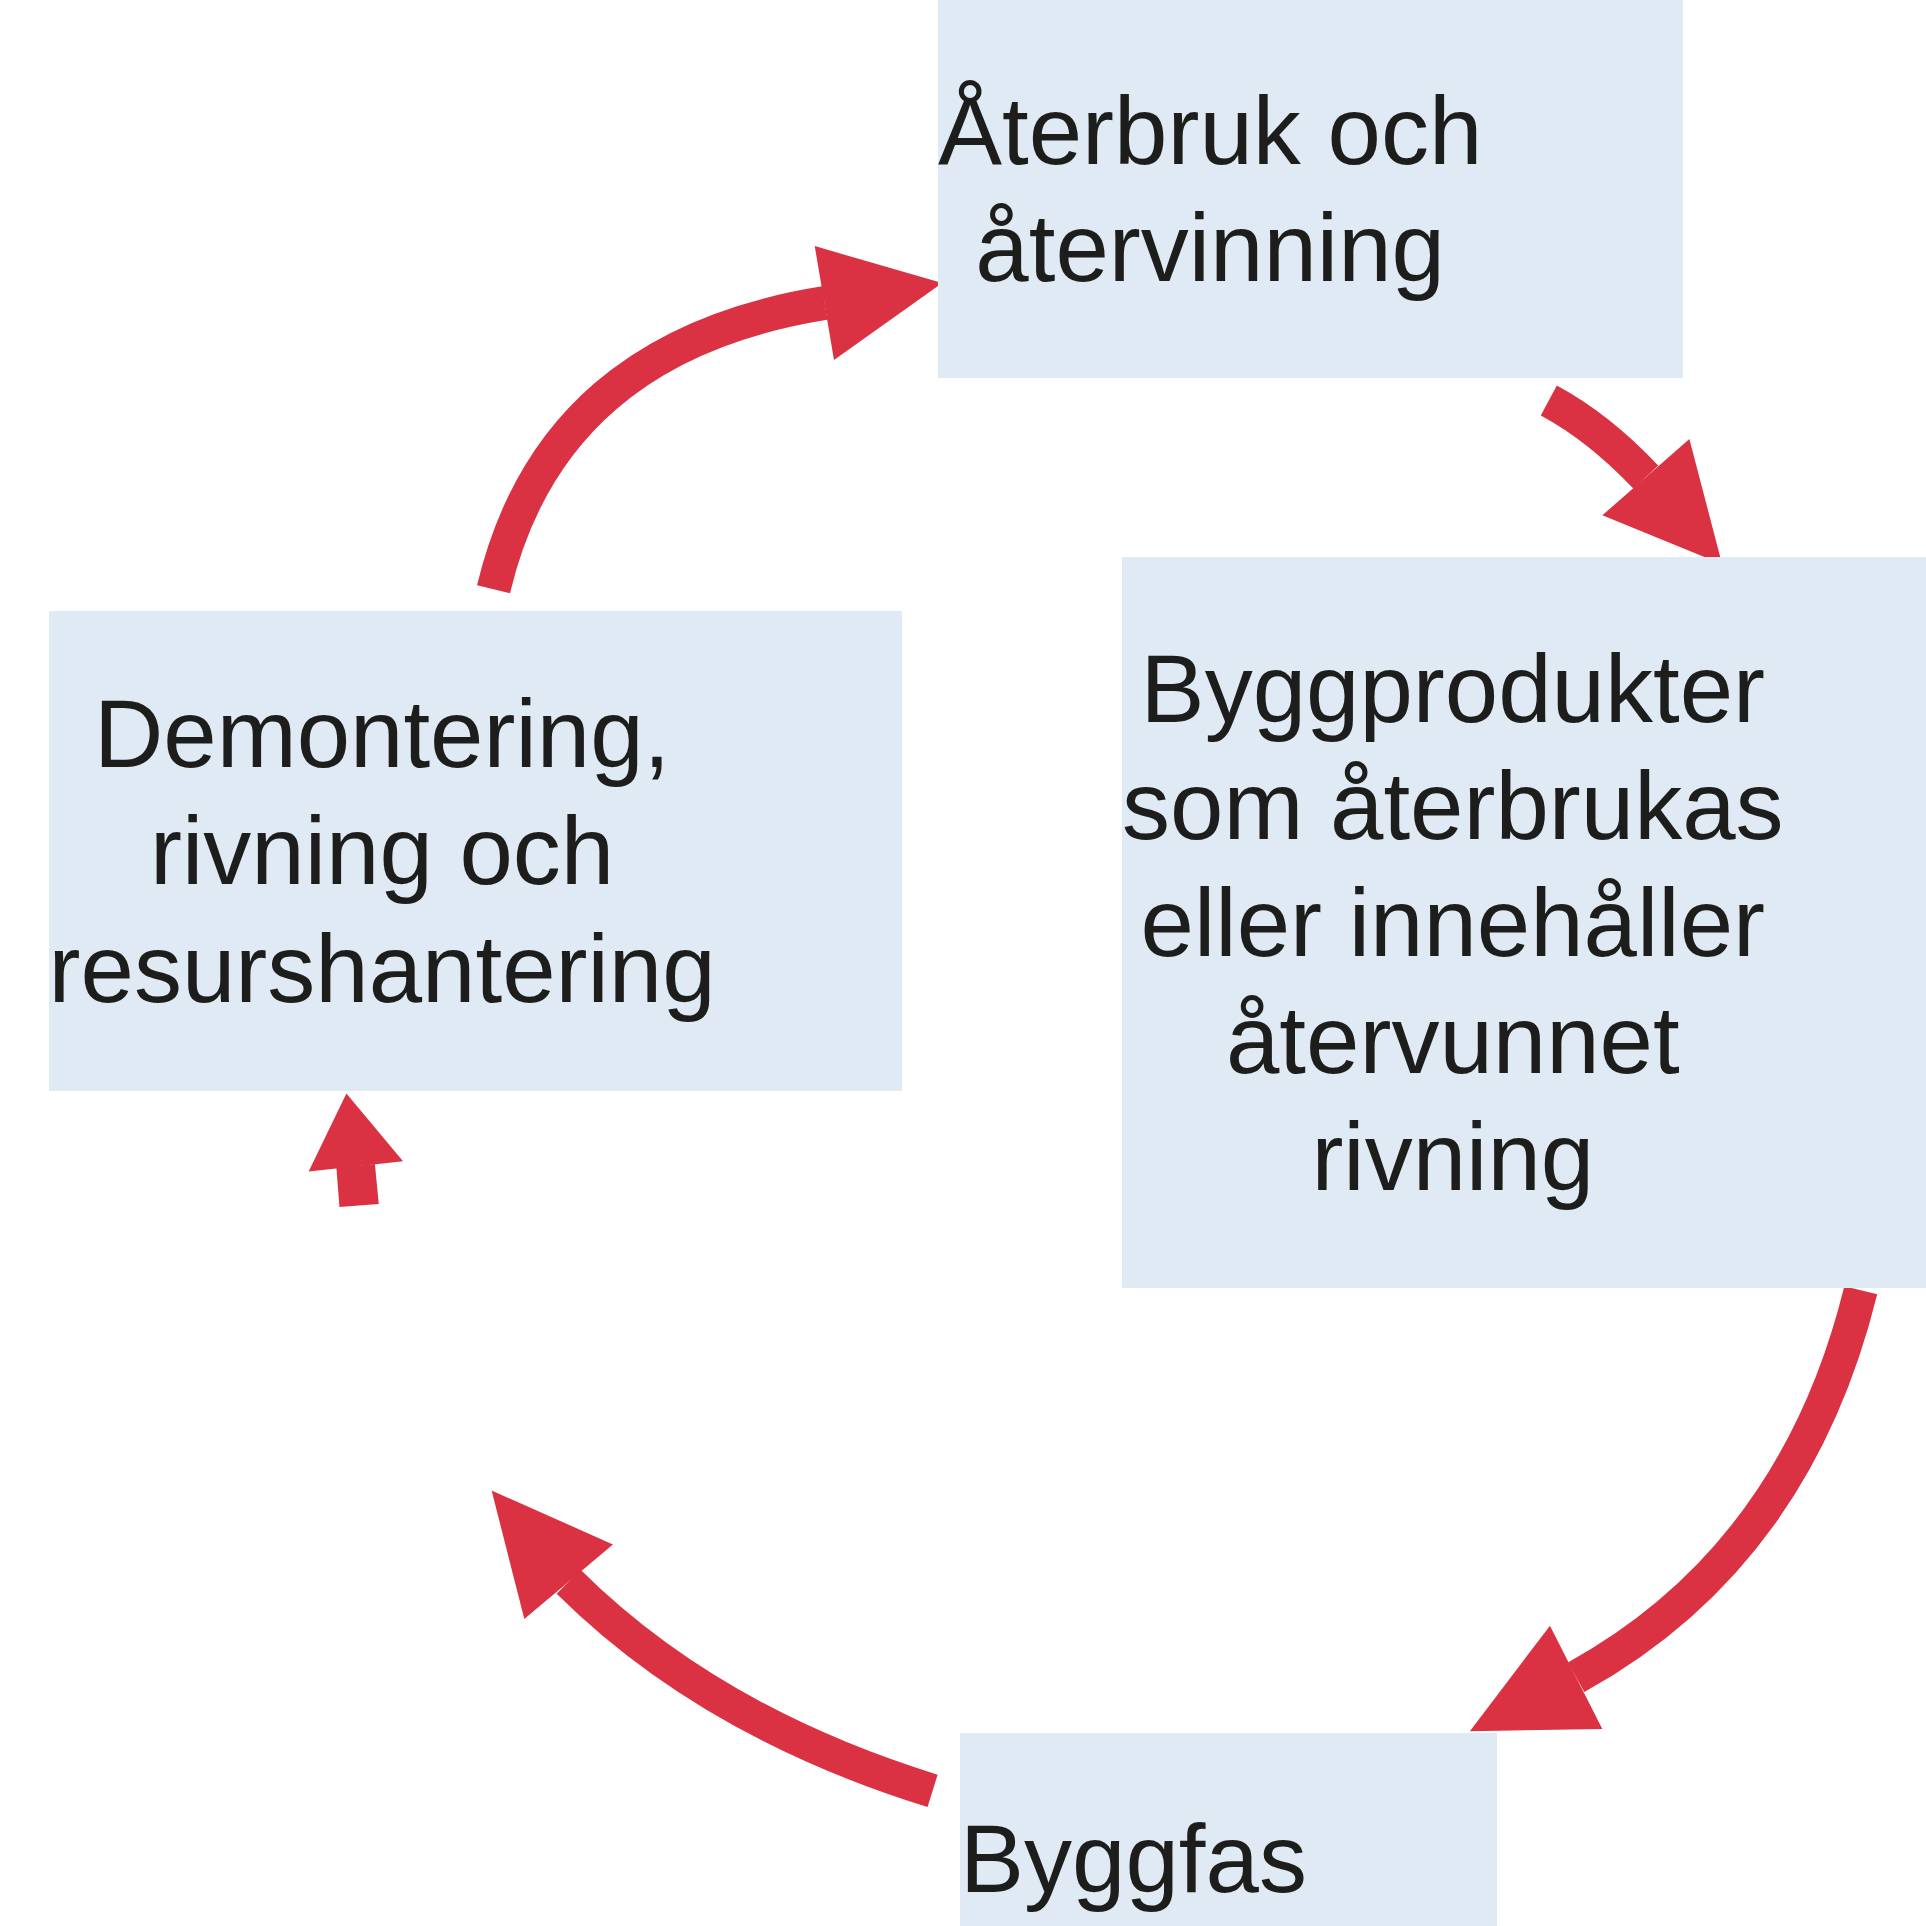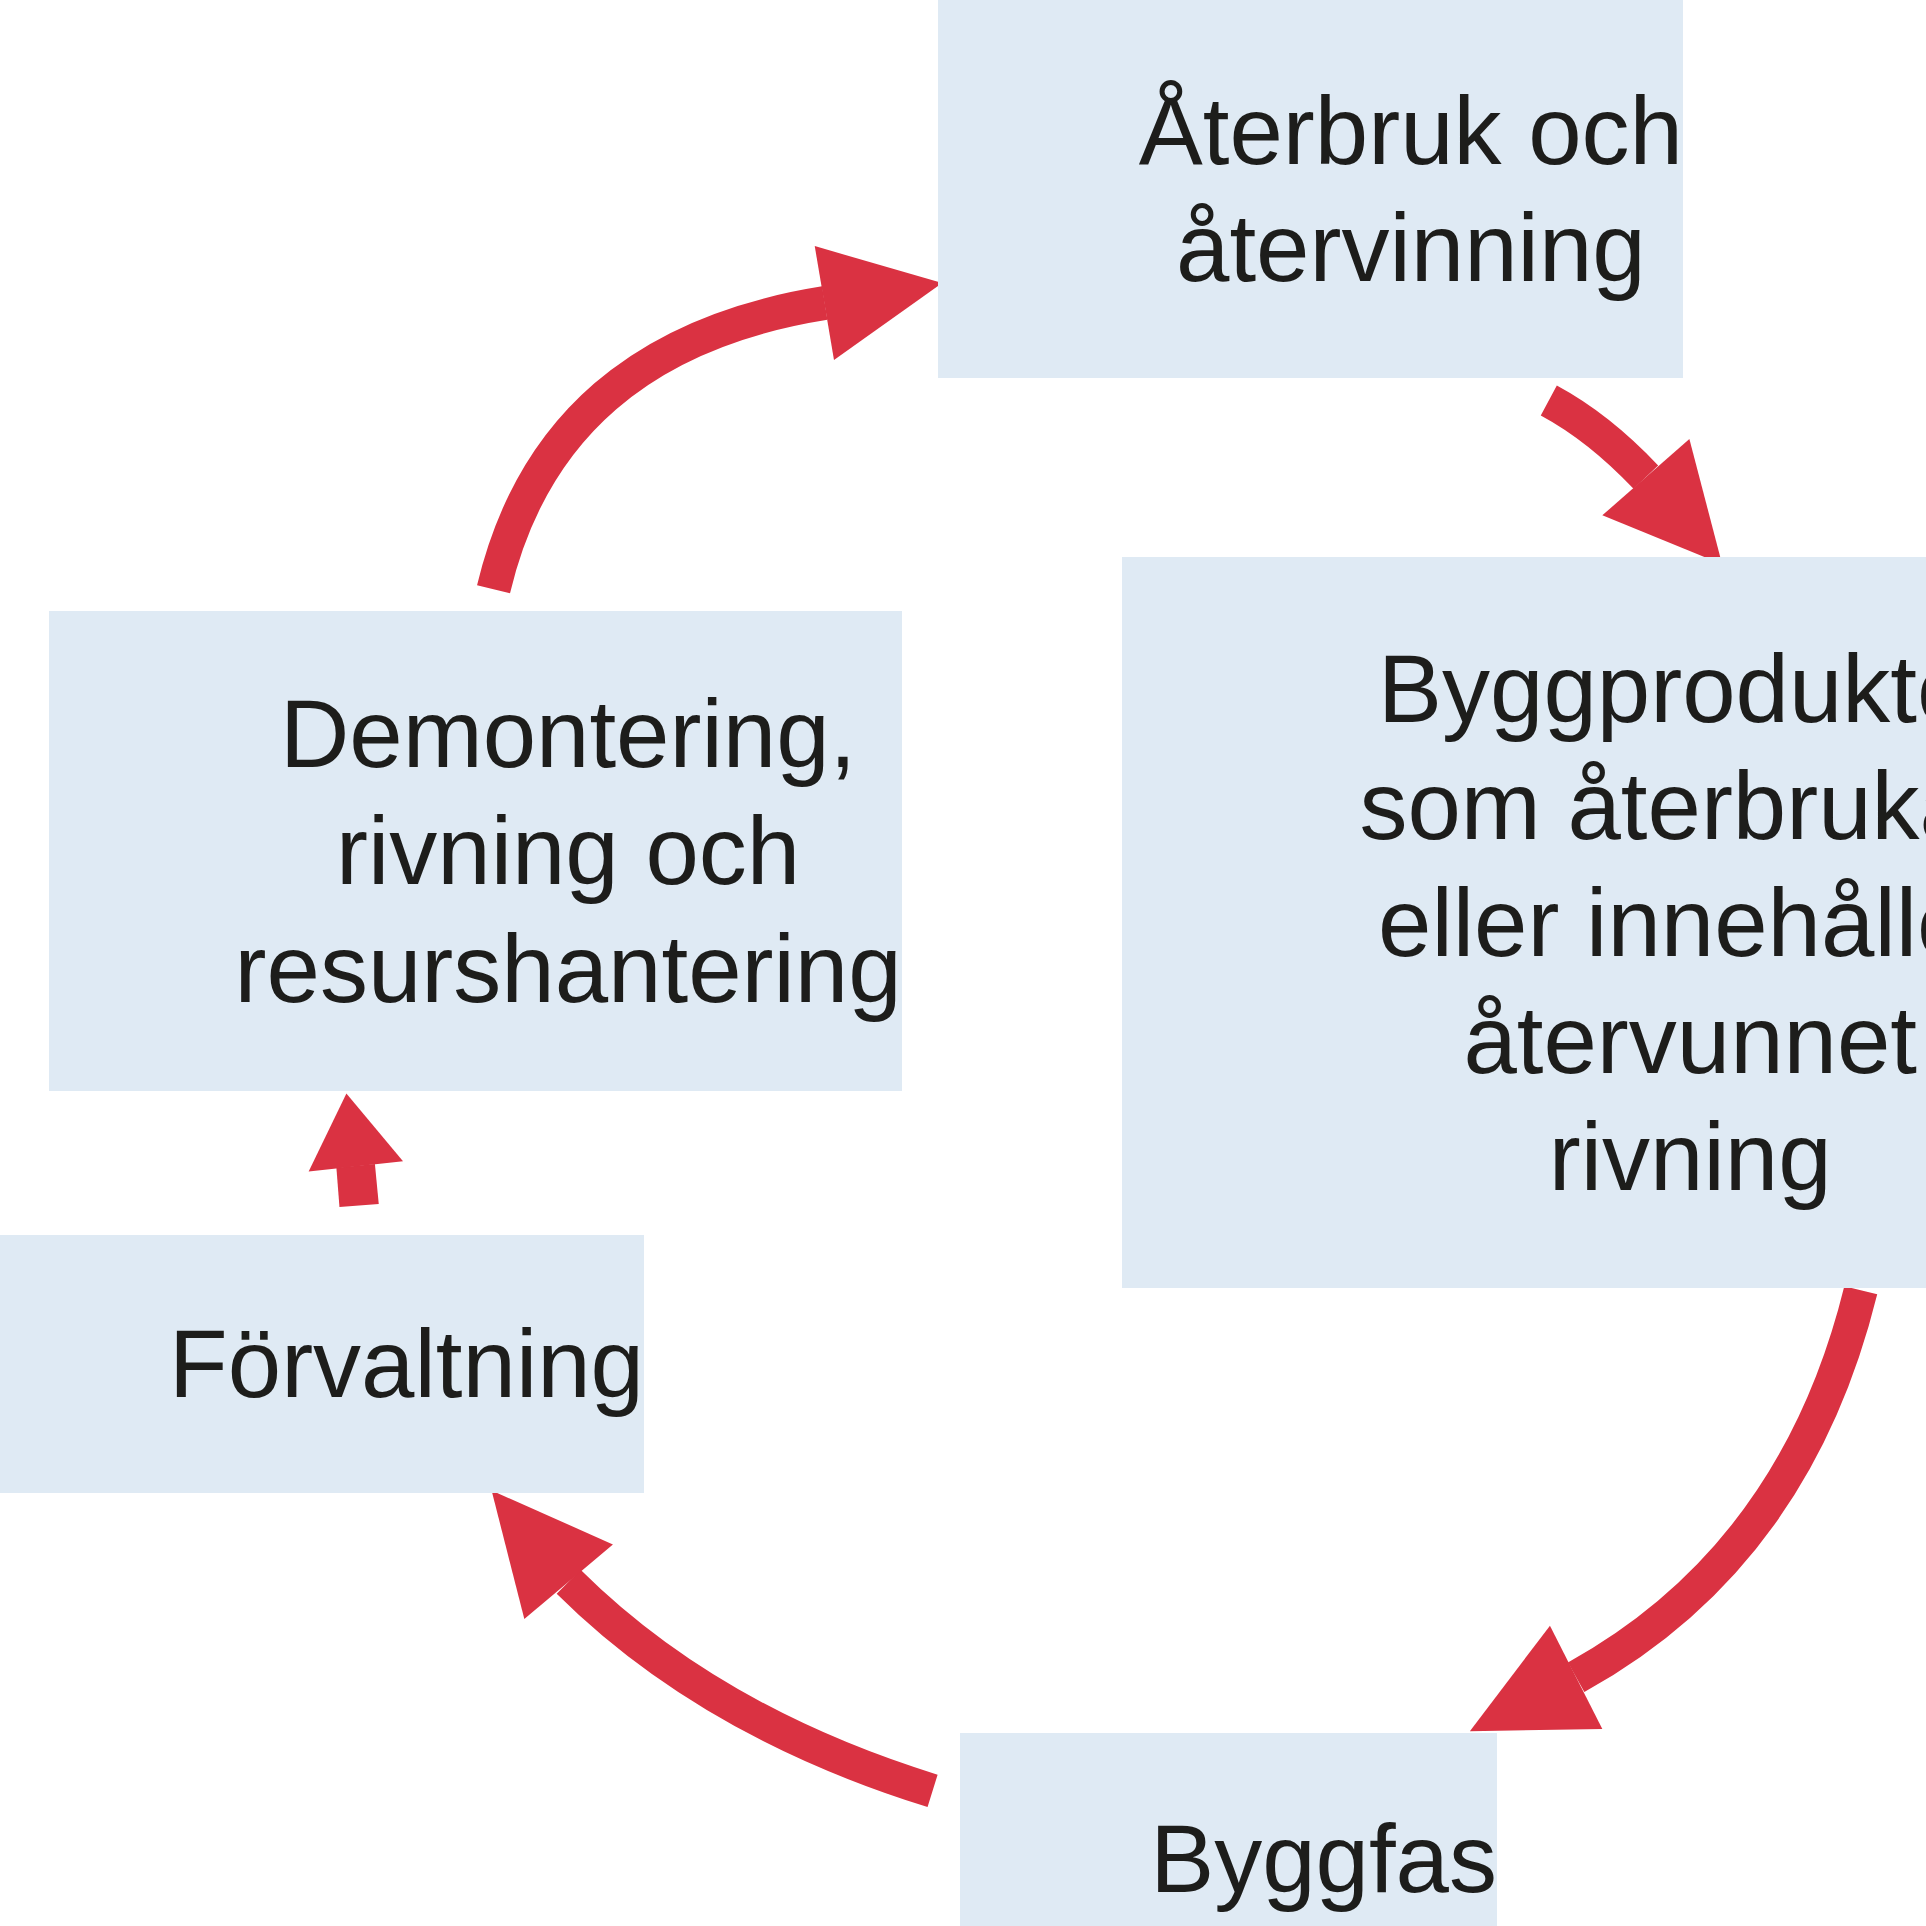--- a/index.html
+++ b/index.html
@@ -20,21 +20,21 @@
   }
   .arrow-shaft {
     fill: none;
     stroke-width: 88;
     stroke-linecap: butt;
   }
   .node {
     position: absolute;
     display: flex;
     align-items: center;
-    justify-content: flex-end;
+    justify-content: flex-start;
     text-align: center;
     font-size: 96px;
     line-height: 1.22;
     white-space: pre-line;
     letter-spacing: 0;
   }
   .node-aterbruk      { left: 938px; top: 0px;    width: 745px; height: 378px;  }
   .node-byggprodukter { left: 1122px; top: 557px; width: 899px; height: 731px; }
   .node-demontering   { left: 4.6px;   top: 611px; width: 853px; height: 480px; }
   .node-forvaltning   { left: 0px;    top: 1235px; width: 644px; height: 258px;  }
@@ -85,22 +85,19 @@
 återvunnet
 rivning</span>
   </div>
 
   <div class="node node-demontering" style="background: rgb(223, 234, 244); color: rgb(29, 29, 27); margin-left: 44px;">
     <span>Demontering,
 rivning och
 resurshantering</span>
   </div>
 
-  <div class="node node-forvaltning" style="background: rgb(223, 234, 244); color: rgb(29, 29, 27);">
-    <span>Förvaltning</span>
-  </div>
 
   <div class="node node-byggfas" style="background: rgb(223, 234, 244); color: rgb(29, 29, 27);">
     <span>Byggfas</span>
   </div>
 
 </div>
 
 
 </body></html>

